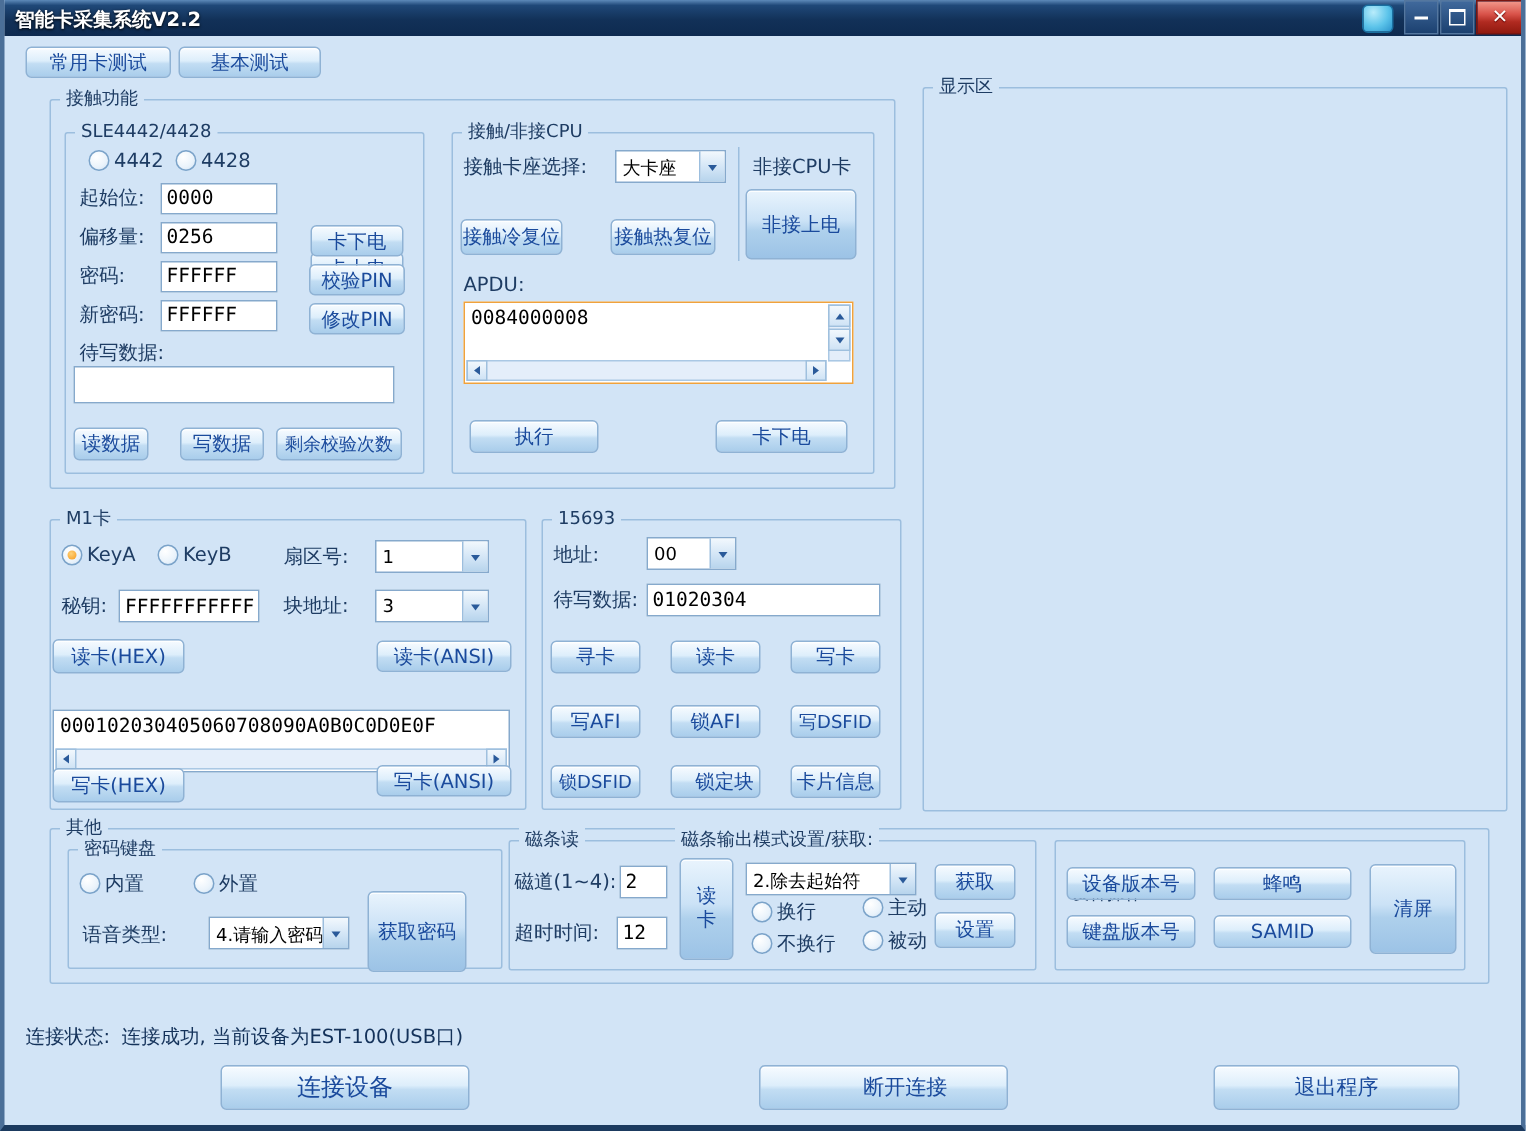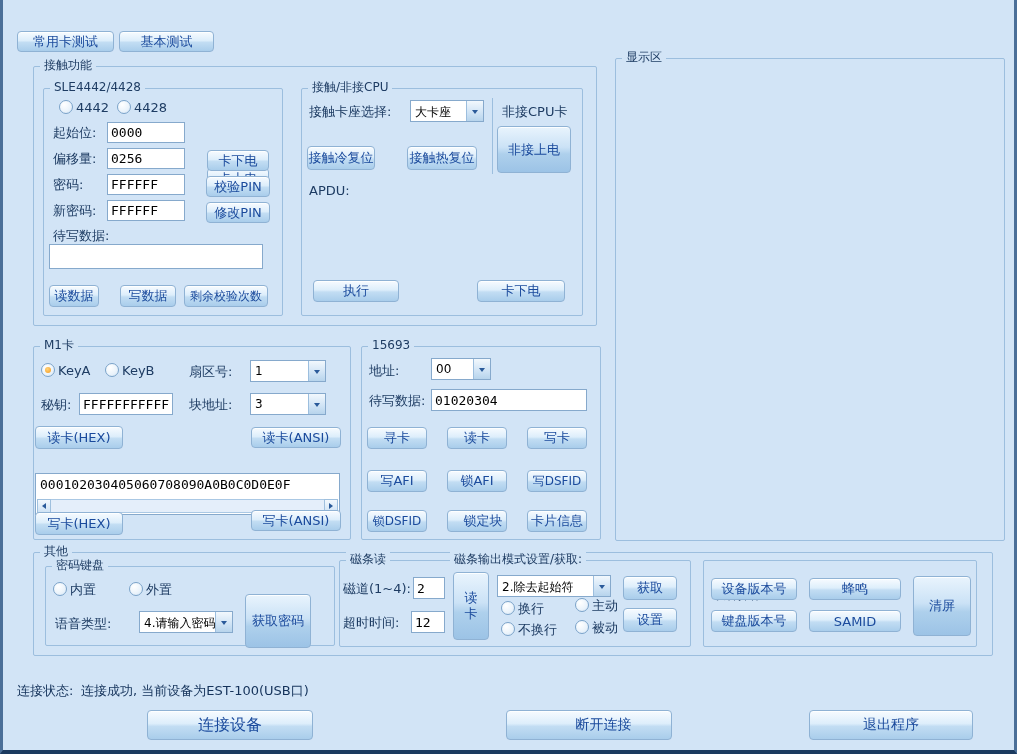--- a/index.html
+++ b/index.html
@@ -47,20 +47,33 @@
   .disp-line{font-size:13px;color:#000;line-height:17px;white-space:nowrap;}
   .hexline{font-family:"DejaVu Sans Mono","Liberation Mono",monospace;font-size:13px;color:#000;padding:3px 4px;white-space:nowrap;}
   .divider-v{position:absolute;width:1px;background:#9cbede;}
   .status-lbl{position:absolute;font-size:13px;color:#14325a;white-space:nowrap;}
 </style>
 </head>
 <body>
 
 <div id="win">
 
+  <div class="titlebar">
+    <span class="title-text">智能卡采集系统V2.2</span>
+    <span class="app-icon" style="left:908px;"></span>
+    <div class="tb-btn tb-minmax" style="left:936px;">
+      <span class="min-glyph"></span>
+    </div>
+    <div class="tb-btn tb-minmax" style="left:960px;">
+      <span class="max-glyph"></span>
+    </div>
+    <div class="tb-btn tb-close" style="left:984px;">
+      <span>✕</span>
+    </div>
+  </div>
 
   <div class="btn" style="left:14px;top:31px;width:97px;height:21px;">常用卡测试</div>
   <div class="btn" style="left:116px;top:31px;width:95px;height:21px;">基本测试</div>
 
   <div class="group" style="left:30px;top:66px;width:564px;height:260px;">
     <span class="group-title" style="left:6px;">接触功能</span>
   </div>
 
   <div class="group" style="left:40px;top:88px;width:240px;height:228px;">
     <span class="group-title" style="left:6px;">SLE4442/4428</span>
@@ -101,20 +114,37 @@
         <span class="tri-dn"></span>
       </span>
   </div>
   <div class="divider-v" style="left:489px;top:98px;height:76px;"></div>
   <span class="lbl" style="left:499px;top:104px;">非接CPU卡</span>
   <div class="btn btn-big" style="left:494px;top:126px;width:74px;height:47px;">非接上电</div>
   <div class="btn" style="left:304px;top:146px;width:68px;height:24px;">接触冷复位</div>
   <div class="btn" style="left:404px;top:146px;width:70px;height:24px;">接触热复位</div>
 
   <span class="lbl" style="left:306px;top:183px;">APDU:</span>
+  <div class="white-box" style="left:306px;top:201px;width:260px;height:55px;border:1px solid #f0a23c;">
+    <div class="hexline">0084000008</div>
+    <div class="sb" style="right:1px;top:1px;width:15px;height:38px;"></div>
+    <div class="sb-btn" style="right:1px;top:1px;width:15px;height:15px;">
+        <span class="tri-up-s"></span>
+      </div>
+    <div class="sb-btn" style="right:1px;top:17px;width:15px;height:15px;">
+        <span class="tri-dn"></span>
+      </div>
+    <div class="sb" style="left:1px;bottom:1px;right:17px;height:14px;"></div>
+    <div class="sb-btn" style="left:1px;bottom:1px;width:14px;height:14px;">
+        <span class="tri-lf"></span>
+      </div>
+    <div class="sb-btn" style="right:17px;bottom:1px;width:14px;height:14px;">
+        <span class="tri-rt"></span>
+      </div>
+  </div>
   <div class="btn" style="left:310px;top:280px;width:86px;height:22px;">执行</div>
   <div class="btn" style="left:474px;top:280px;width:88px;height:22px;">卡下电</div>
 
   <div class="group" style="left:612px;top:58px;width:390px;height:483px;">
     <span class="group-title" style="left:6px;">显示区</span>
   </div>
 
   <div class="group" style="left:30px;top:346px;width:318px;height:194px;">
     <span class="group-title" style="left:6px;">M1卡</span>
   </div>

